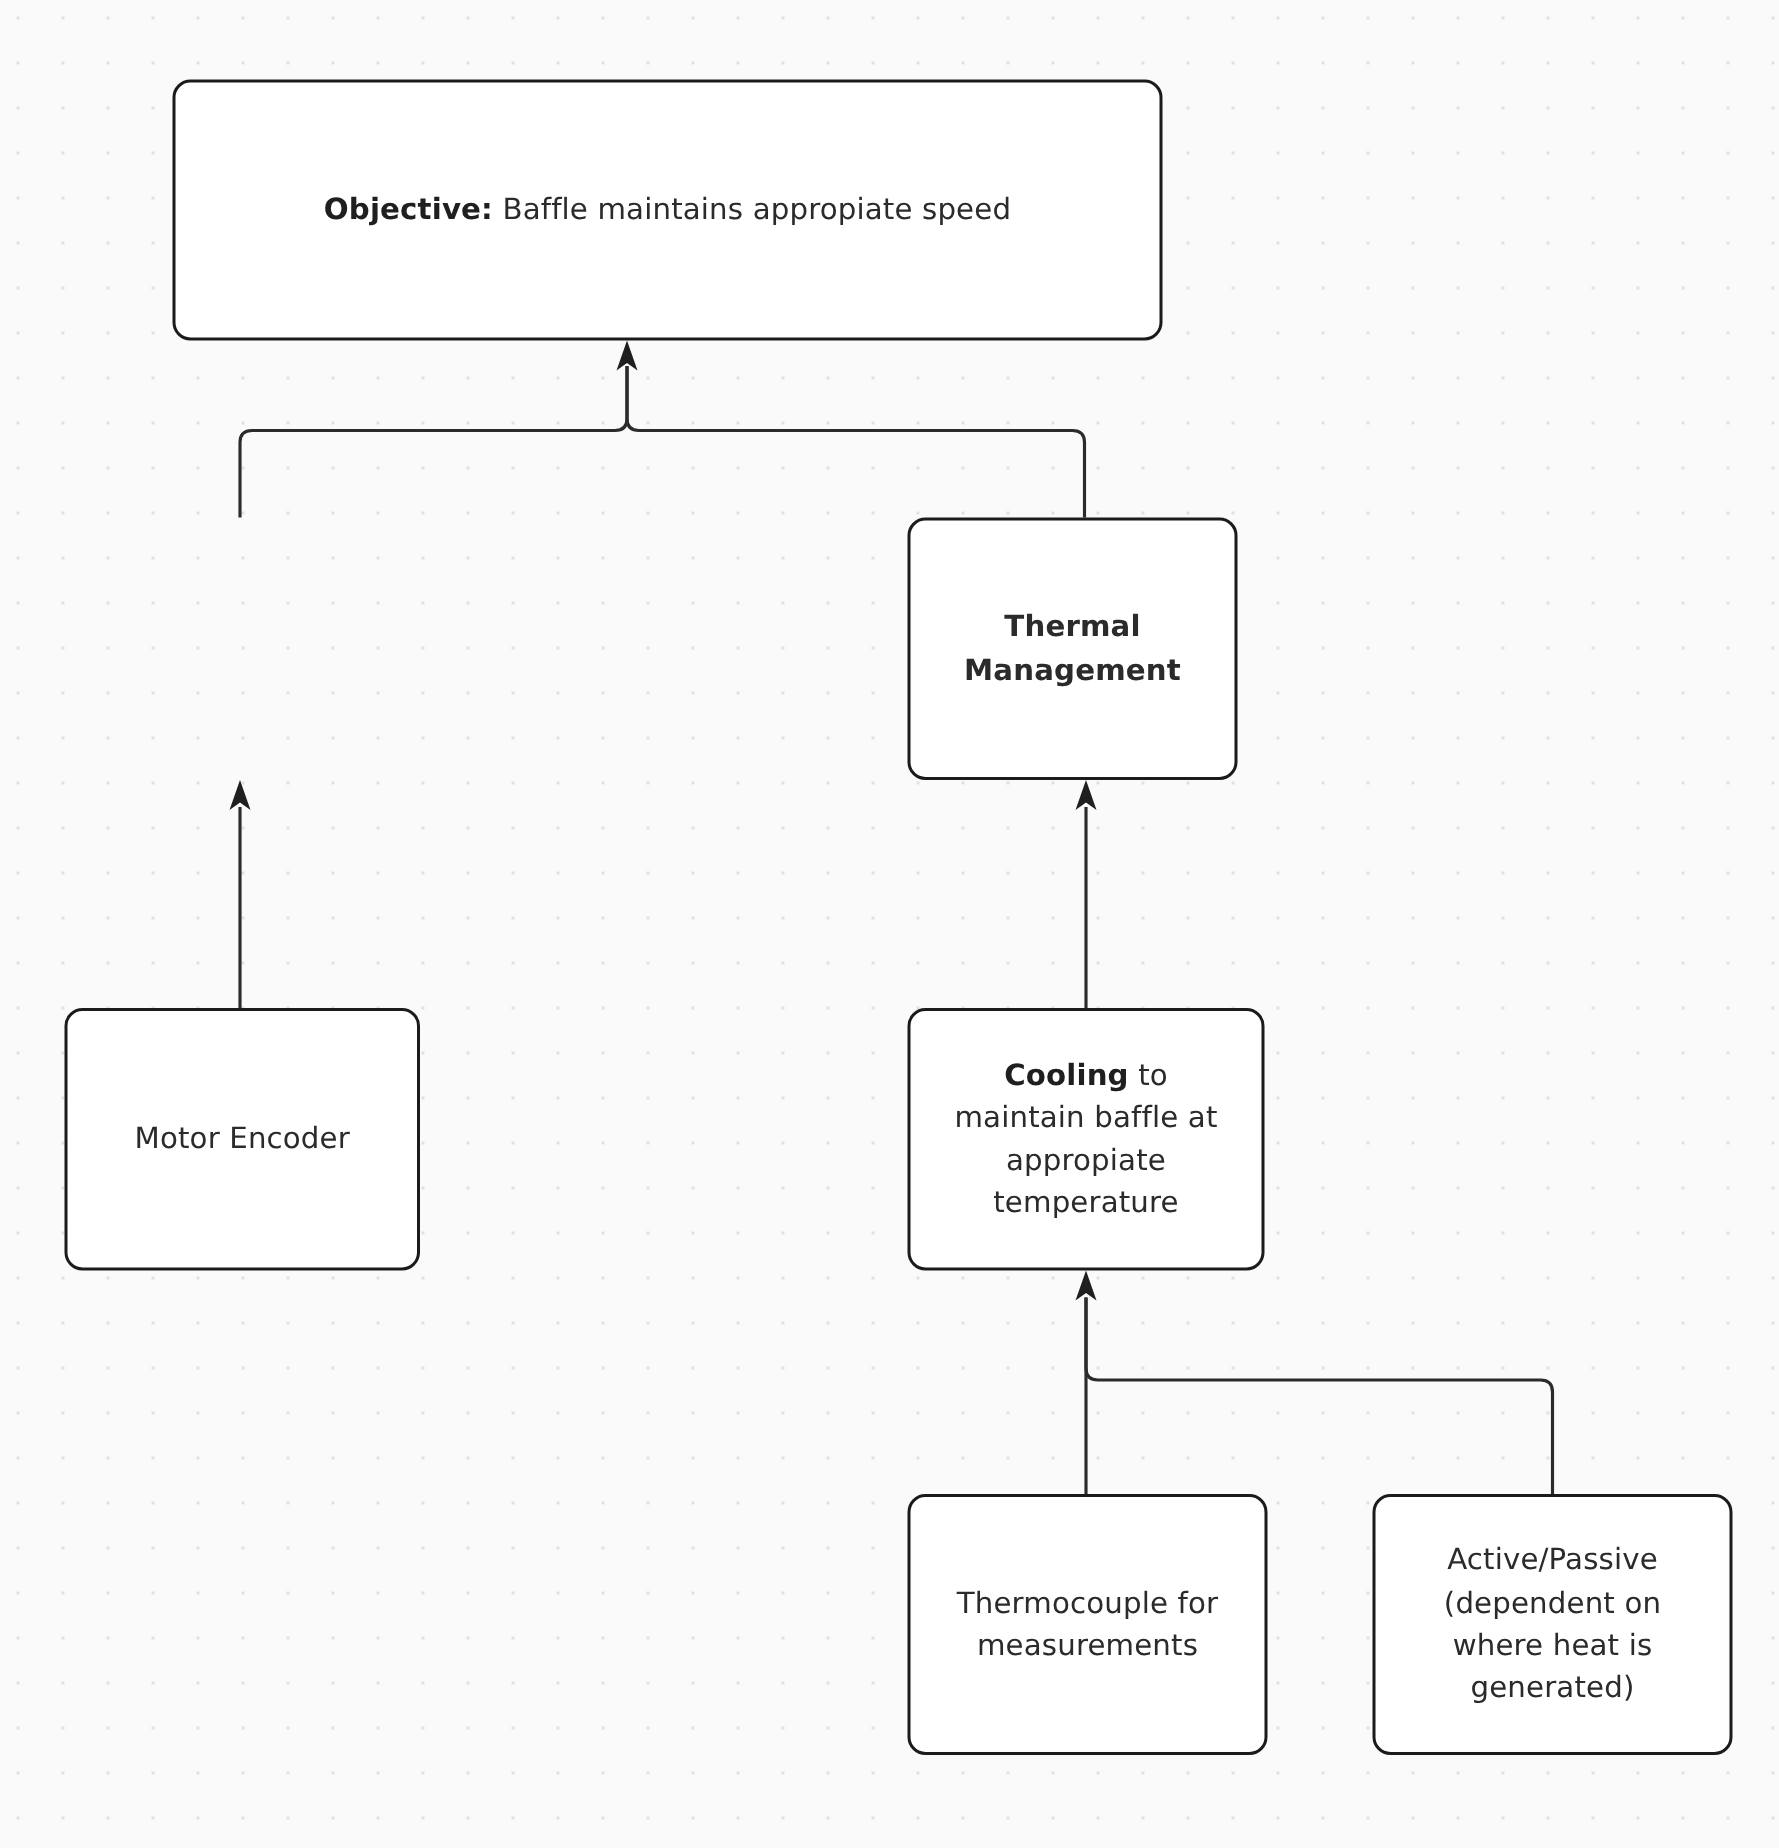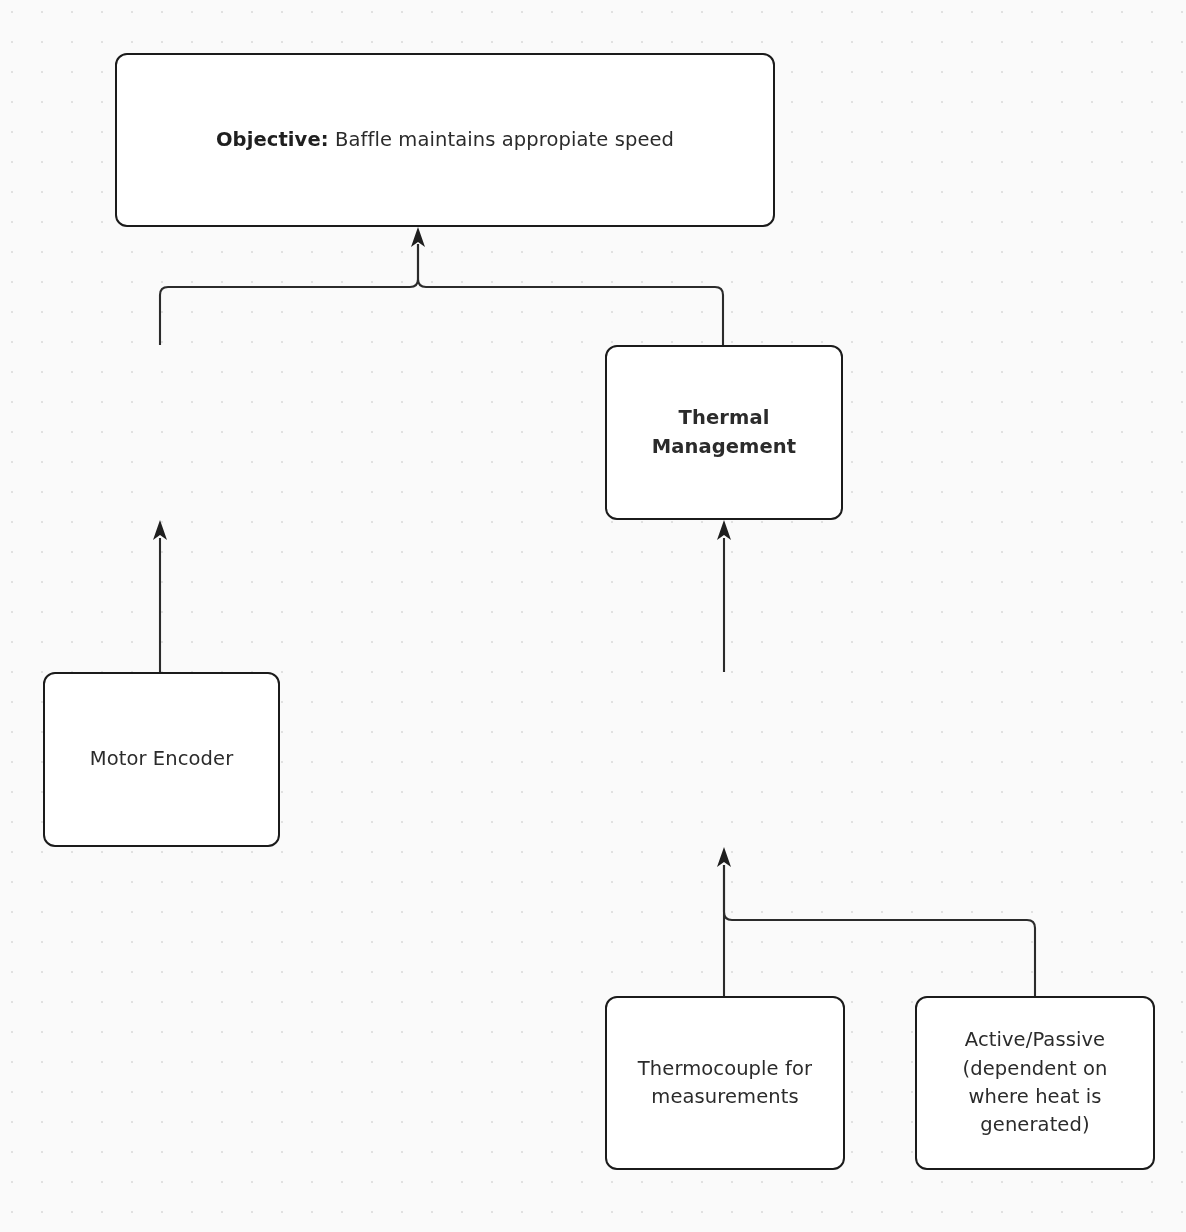--- a/index.html
+++ b/index.html
@@ -68,21 +68,21 @@
   .node-movement {
     left: 43px;
     top: 345px;
     width: 237px;
     height: 175px;
     font-weight: 700;
   }
   .node-thermal {
     left: 605px;
     top: 345px;
-    width: 238px;
+    width: 220px;
     height: 175px;
     font-weight: 700;
     text-align: center;
   }
   .node-thermal .label {
     max-width: 160px;
     margin: 0 auto;
   }
   .node-encoder {
     left: 43px;
@@ -173,20 +173,23 @@
 
 
   <div class="node node-thermal">
     <span class="label">Thermal Management</span>
   </div>
 
   <div class="node node-encoder">
     <span class="label">Motor Encoder</span>
   </div>
 
+  <div class="node node-cooling">
+    <span class="label"><b>Cooling</b><span> to maintain baffle at appropiate temperature</span></span>
+  </div>
 
   <div class="node node-thermocouple">
     <span class="label">Thermocouple for measurements</span>
   </div>
 
   <div class="node node-activepassive">
     <span class="label">Active/Passive (dependent on where heat is generated)</span>
   </div>
 
 </div>

